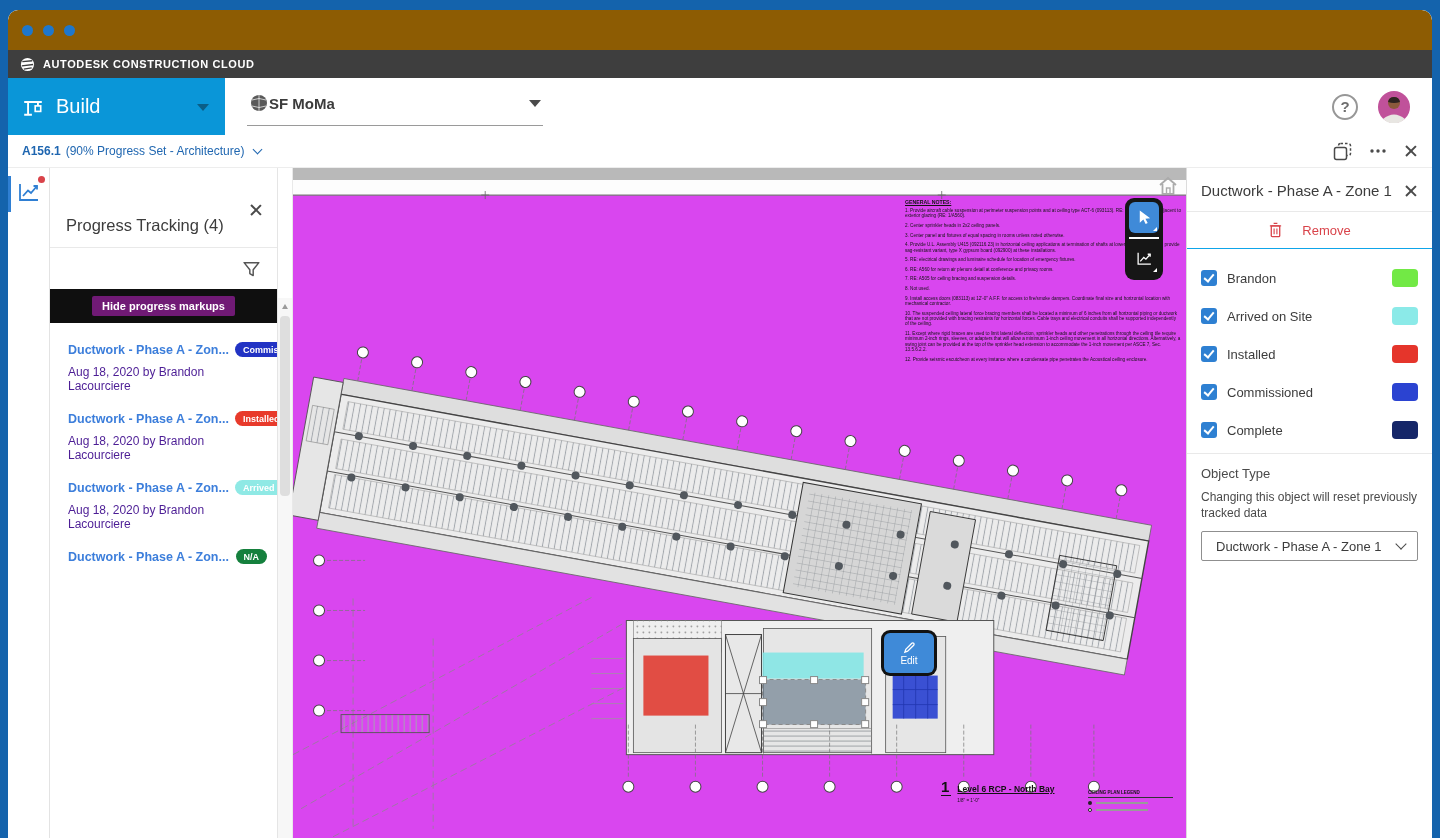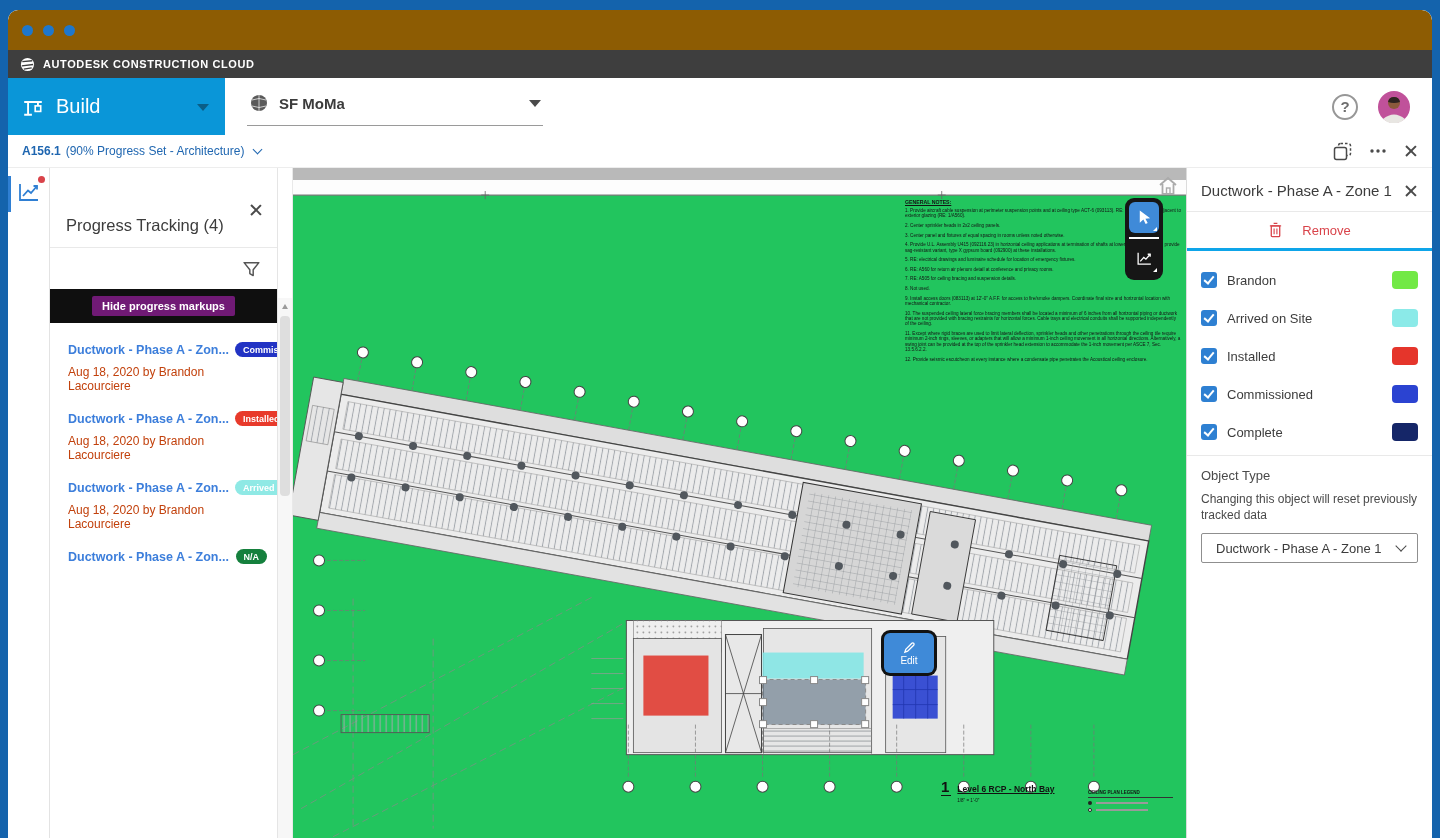--- a/index.html
+++ b/index.html
@@ -18,21 +18,21 @@
     padding-left:12px; gap:8px; flex:0 0 auto; }
   .acc-bar .brand { font-size:11px; font-weight:700; letter-spacing:.6px; }
 
   .toolbar { height:57px; background:#fff; display:flex; align-items:stretch; flex:0 0 auto; }
   .build-block { width:217px; background:#0A96D8; color:#fff; display:flex; align-items:center;
     padding:0 14px; gap:12px; cursor:pointer; position:relative; }
   .build-label { font-size:20px; font-weight:400; }
   .build-caret { position:absolute; right:16px; top:26px; width:0; height:0;
     border-left:6px solid transparent; border-right:6px solid transparent; border-top:7px solid #0A5E88; }
   .project { margin-left:22px; align-self:center; width:296px; display:flex; align-items:center;
-    gap:10px; border-bottom:1px solid #9a9a9a; padding:6px 2px 12px 2px; cursor:pointer; }
+    border-bottom:1px solid #9a9a9a; padding:6px 2px 12px 2px; cursor:pointer; }
   .project-name { font-size:15px; font-weight:700; color:#3C3C3C; flex:1; }
   .caret-dn { width:0; height:0; border-left:6px solid transparent; border-right:6px solid transparent;
     border-top:7px solid #4a4a4a; }
   .toolbar-right { margin-left:auto; display:flex; align-items:center; gap:20px; padding-right:22px; }
   .help-circle { width:26px; height:26px; border-radius:50%; border:2px solid #979797; color:#6e6e6e;
     font-size:15px; font-weight:700; display:flex; align-items:center; justify-content:center; cursor:pointer; }
 
   .breadcrumb-row { height:33px; display:flex; align-items:center; padding:0 14px;
     border-bottom:1px solid #ededed; flex:0 0 auto; }
   .crumb-sheet { color:#1F66B0; font-size:12px; font-weight:700; }
@@ -59,29 +59,29 @@
   .filter-row { display:flex; justify-content:flex-end; padding:12px 16px 10px; }
   .dark-bar { height:34px; background:#0F0F0F; display:flex; align-items:center; justify-content:center; }
   .hide-btn { background:#701a75; color:#fff; font-size:11px; font-weight:700; border:none;
     border-radius:2px; padding:4px 10px; cursor:pointer; }
   .plist { flex:1; overflow:hidden; padding-top:10px; }
   .pitem { padding:9px 10px 9px 18px; }
   .pitem-top { display:flex; align-items:center; gap:6px; }
   .pitem-link { color:#3C7EDB; font-size:12.5px; font-weight:700; white-space:nowrap; cursor:pointer; }
   .badge { margin-left:auto; color:#fff; font-size:9px; font-weight:700; border-radius:9px;
     padding:2.5px 8px; white-space:nowrap; }
-  .pitem-meta { font-size:12px; color:#c2410c; margin-top:8px; }
+  .pitem-meta { font-size:12px; color:#4c1d95; margin-top:8px; }
 
   .scrollcol { width:15px; background:#fff; border-right:1px solid #e9e9e9; position:relative; flex:0 0 auto; }
   .scrolltrack { position:absolute; left:0; right:0; top:130px; bottom:0; background:#f7f7f7; }
   .scroll-up { position:absolute; left:4px; top:6px; width:0; height:0;
     border-left:3.5px solid transparent; border-right:3.5px solid transparent; border-bottom:5px solid #9a9a9a; }
   .scroll-thumb { position:absolute; left:2px; right:2px; top:18px; height:180px; background:#dedede; border-radius:4px; }
 
-  .canvas { flex:1; position:relative; background:#22c55e; overflow:hidden;text-decoration:underline; }
+  .canvas { flex:1; position:relative; background:#d946ef; overflow:hidden;text-decoration:underline; }
   .canvas-hbar { position:absolute; left:0; top:0; right:0; height:12px; background:#b9b9b9; }
   .sheet-strip { position:absolute; left:0; top:12px; right:0; height:15px; background:#fdfdfd; }
   .planviewer { position:absolute; inset:0; }
 
   .notes { position:absolute; left:612px; top:31px; width:276px; color:#141414; }
   .notes-title { font-size:5.2px; font-weight:700; text-decoration:underline; margin-bottom:3px; }
   .note-line { font-size:4.6px; line-height:5.4px; margin-bottom:4.2px; }
 
   .edit-tip { position:absolute; left:588px; top:462px; width:56px; height:46px; background:#121212;
     border-radius:9px; padding:3px; cursor:pointer; }
@@ -110,21 +110,21 @@
   .lg-sym1 { width:4px; height:4px; border-radius:50%; background:#222; }
   .lg-sym2 { width:4px; height:4px; border-radius:50%; border:0.8px solid #222; background:#fff; }
   .lg-bar { height:2.5px; width:52px; background:#9a9a9a; }
 
   
   .dpanel { width:246px; background:#fff; border-left:1px solid #dcdcdc; display:flex;
     flex-direction:column; flex:0 0 auto; }
   .dpanel-head { display:flex; align-items:center; padding:14px 14px 12px; border-bottom:1px solid #e9e9e9; }
   .dpanel-title { font-size:15px; color:#3C3C3C; flex:1; }
   .remove-row { display:flex; align-items:center; justify-content:center; gap:19px; padding:10px 0;
-    border-bottom:3px solid #0ea5e9; cursor:pointer; }
+    border-bottom:1px solid #0ea5e9; cursor:pointer; }
   .remove-label { color:#D9434A; font-size:13px; }
   .status-list { padding:10px 14px 4px; }
   .status-row { display:flex; align-items:center; height:38px; }
   .chk { width:16px; height:16px; border-radius:3px; background:#2E80D2; position:relative; cursor:pointer; flex:0 0 auto;}
   .chk:after { content:''; position:absolute; left:5px; top:2px; width:4px; height:8px;
     border-right:2px solid #fff; border-bottom:2px solid #fff; transform:rotate(40deg); }
   .status-label { font-size:13px; color:#3C3C3C; margin-left:10px; flex:1; }
   .swatch { width:26px; height:18px; border-radius:4px; flex:0 0 auto; }
   .otype { border-top:1px solid #e9e9e9; padding:12px 14px 0; }
   .otype-label { font-size:13px; color:#4a4a4a; margin-bottom:8px; }

